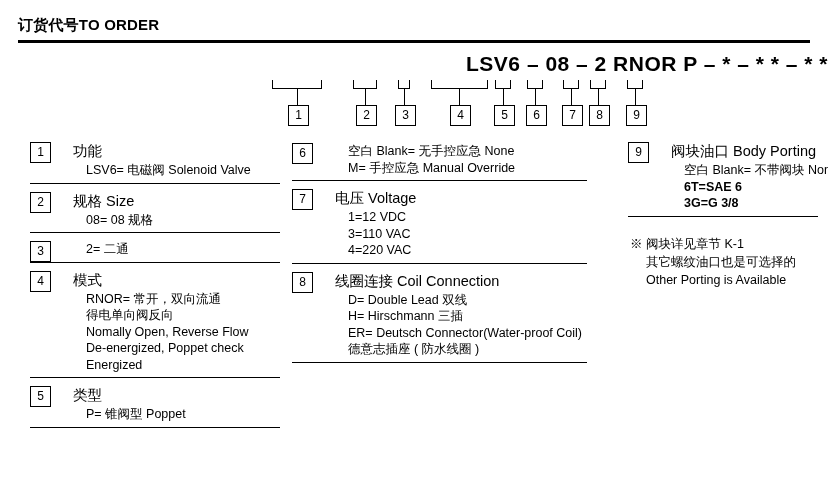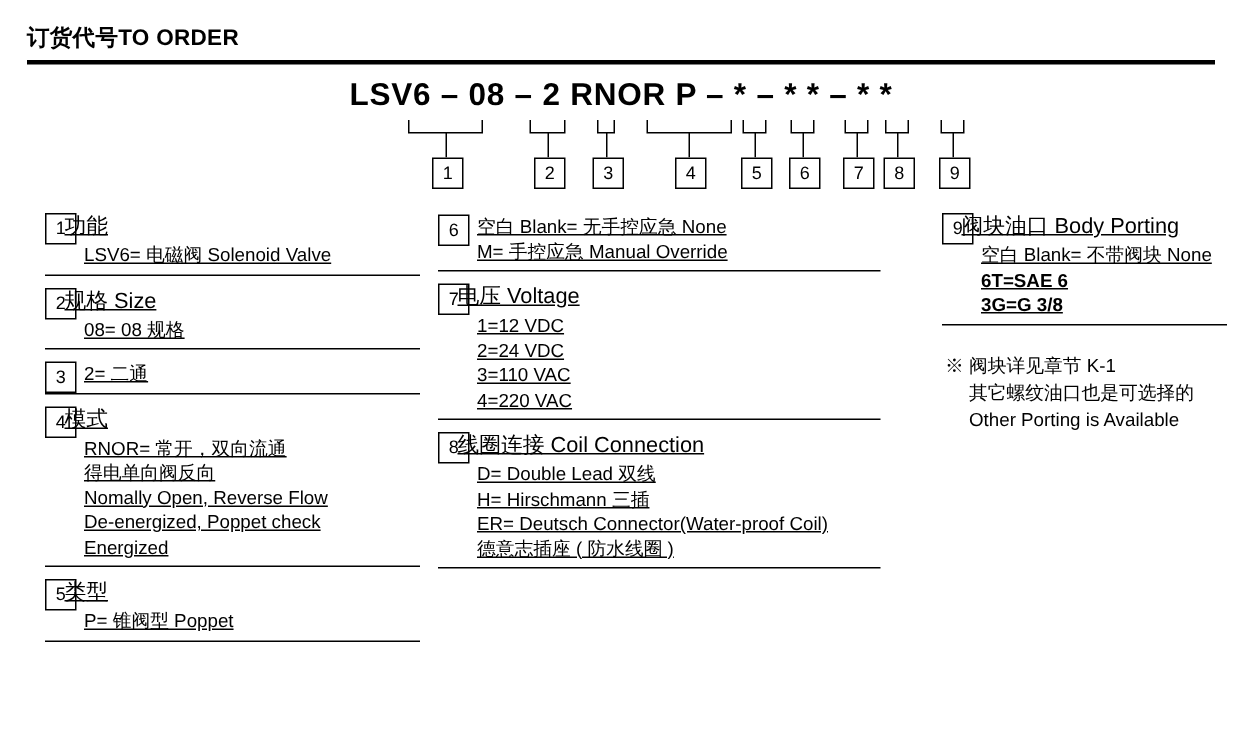--- a/index.html
+++ b/index.html
@@ -36,21 +36,21 @@
     height: 3px;
     background: #000;
   }
 
   
   .codeline {
     position: absolute;
     left: 0;
     top: 52px;
     width: 828px;
-    text-align: center;
+    text-align: right;
     font-size: 21px;
     font-weight: bold;
     letter-spacing: 0.5px;
     white-space: nowrap;
   }
 
   
   .numbar {
     position: absolute;
     left: 0;
@@ -95,22 +95,21 @@
     left: 0;
     top: 0;
     width: 19px;
     height: 19px;
     border: 1px solid #000;
     font-size: 12px;
     line-height: 19px;
     text-align: center;
   }
   .entry .body {
-    margin-left: 13px;
-    text-decoration: underline;
+    margin-left: 43px;
   }
   .title {
     font-size: 14.5px;
     line-height: 19px;
     font-weight: normal;
     white-space: nowrap;
   }
   .lines {
     font-size: 12.5px;
     line-height: 16.5px;
@@ -275,21 +274,20 @@
     </div>
     <div class="rule"></div>
   </div>
 
   <div class="entry">
     <div class="tag">7</div>
     <div class="body">
       <div class="title">电压 Voltage</div>
       <div class="lines">
         <div class="ln">1=12          VDC</div>
-        <div class="ln">2=24          VDC</div>
         <div class="ln">3=110         VAC</div>
         <div class="ln">4=220         VAC</div>
       </div>
     </div>
     <div class="rule"></div>
   </div>
 
   <div class="entry">
     <div class="tag">8</div>
     <div class="body">

